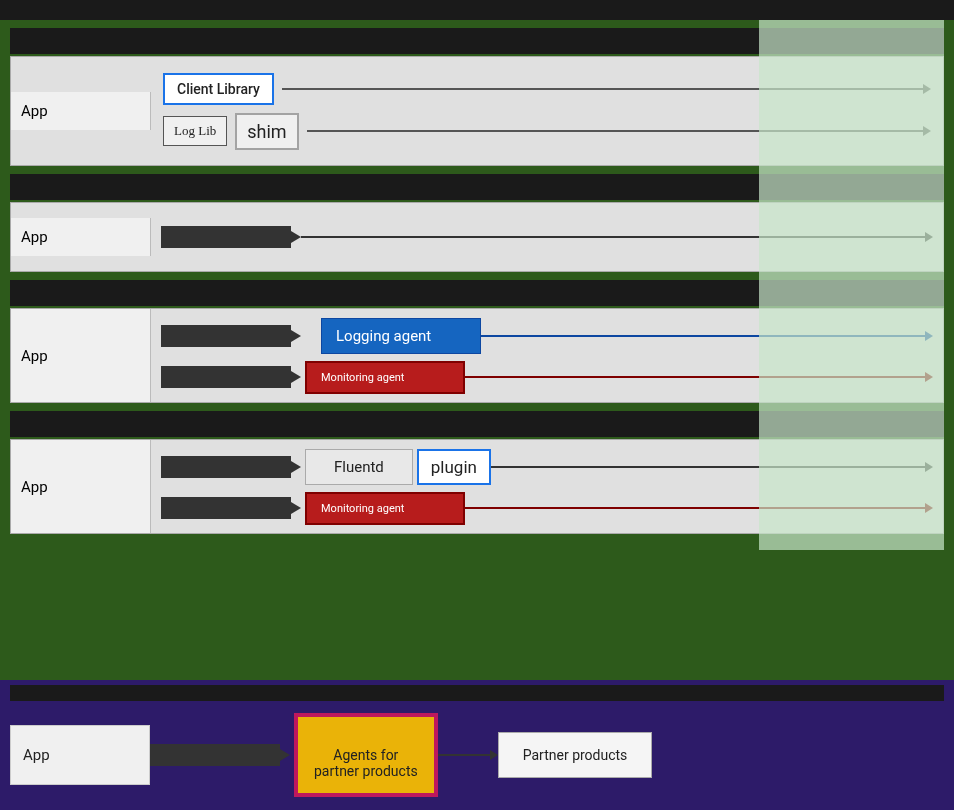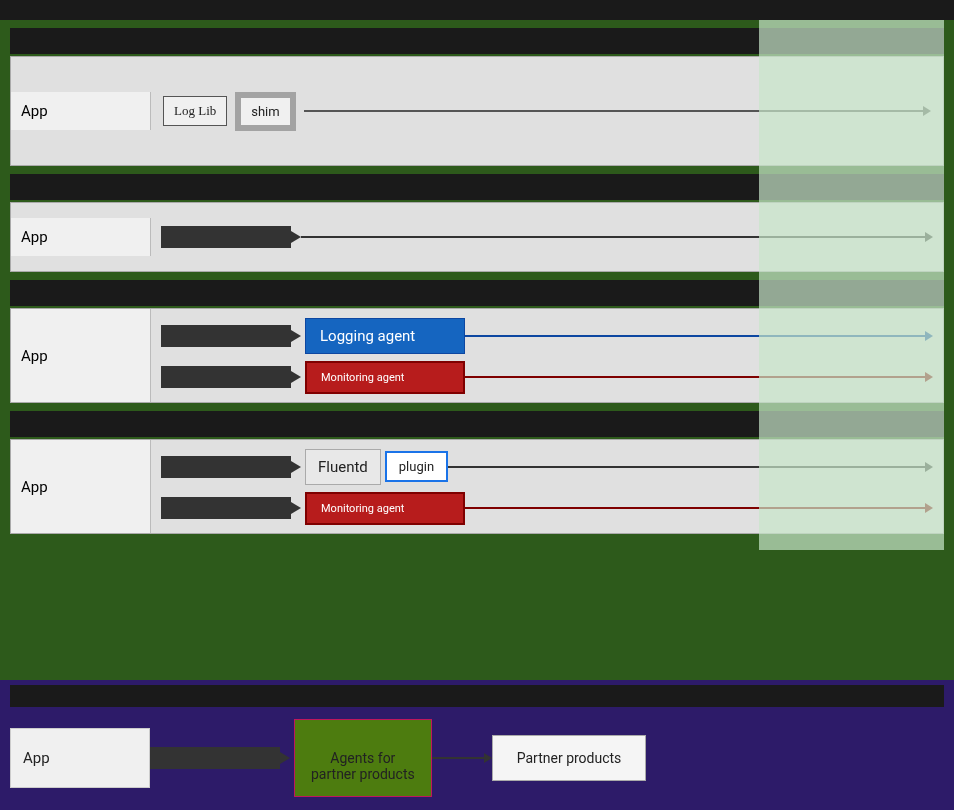--- a/index.html
+++ b/index.html
@@ -62,24 +62,24 @@
       border: 1px solid #555;
       background: #f0f0f0;
       padding: 6px 10px;
       font-size: 13px;
       color: #222;
       text-align: center;
       font-family: Liberation Serif, serif;
     }
 
     .shim-box {
-      border: 6px solid #a3a3a3;
+      border: 2px solid #a3a3a3;
       background: #f0f0f0;
       padding: 6px 10px;
-      font-size: 13px;
+      font-size: 18px;
       color: #222;
     }
 
     
     .ops-agent-box {
       background: #81c784;
       border: 1px solid #4caf50;
       padding: 8px 16px;
       font-size: 15px;
       color: #222;
@@ -102,31 +102,31 @@
       padding: 8px 14px;
       font-size: 11px;
       color: white;
       white-space: nowrap;
       min-width: 160px;
     }
 
     .fluentd-box {
       background: #e8e8e8;
       border: 1px solid #aaa;
-      padding: 8px 12px;
+      padding: 8px 28px;
       font-size: 15px;
       color: #222;
       white-space: nowrap;
     }
 
     .plugin-box {
       border: 2px solid #1a73e8;
       background: white;
       padding: 6px 12px;
-      font-size: 13px;
+      font-size: 17px;
       color: #222;
       margin-left: 4px;
     }
 
     
     .row1 {
       margin-top: 8px;
     }
 
     
@@ -208,20 +208,29 @@
       <div class="section-label-bar">
         <span class="section-label-text"></span>
       </div>
       <div class="content-row" style="min-height:110px; align-items:center;">
         <div class="app-cell">
           <span>App</span>
         </div>
 
         <div style="display:flex; flex-direction:column; padding:10px 12px; gap:8px; flex:1;">
 
+          <div style="display:flex; align-items:center; gap:8px;">
+            <div class="client-lib-box">
+              <span>Client Library</span>
+            </div>
+            <div style="display:flex; align-items:center; flex:1;">
+              <div style="height:2px; background:#555; flex:1;"></div>
+              <div style="width:0;height:0;border-top:5px solid transparent;border-bottom:5px solid transparent;border-left:8px solid #555;"></div>
+            </div>
+          </div>
 
           <div style="display:flex; align-items:center; gap:8px;">
             <div class="log-lib-box">
               <span>Log Lib</span>
             </div>
             <div class="shim-box">
               <span>shim</span>
             </div>
             <div style="display:flex; align-items:center; flex:1;">
               <div style="height:2px; background:#555; flex:1;"></div>
@@ -257,21 +266,21 @@
       </div>
       <div class="content-row" style="min-height:95px; align-items:stretch;">
         <div class="app-cell">
           <span>App</span>
         </div>
         <div style="display:flex; flex-direction:column; justify-content:space-around; flex:1; padding:8px 10px; gap:6px;">
 
           <div style="display:flex; align-items:center;">
             <div style="height:22px; background:#333; width:130px;"></div>
             <div style="width:0;height:0;border-top:6px solid transparent;border-bottom:6px solid transparent;border-left:10px solid #333;"></div>
-            <div class="logging-agent-box" style="margin-left:4px;">
+            <div class="logging-agent-box" style="margin-left:20px;">
               <span>Logging agent</span>
             </div>
             <div style="display:flex; align-items:center; flex:1;">
               <div style="height:2px; background:#0d47a1; flex:1;"></div>
               <div style="width:0;height:0;border-top:5px solid transparent;border-bottom:5px solid transparent;border-left:8px solid #0d47a1;"></div>
             </div>
           </div>
 
           <div style="display:flex; align-items:center;">
             <div style="height:22px; background:#333; width:130px;"></div>
@@ -336,21 +345,21 @@
     </div>
     <div class="partner-content">
 
       <div style="background:#f0f0f0; border:1px solid #ccc; width:140px; min-height:60px; display:flex; align-items:center; padding:10px 12px; font-size:15px; color:#222;">
         <span>App</span>
       </div>
 
       <div style="height:22px; background:#333; width:130px;"></div>
       <div style="width:0;height:0;border-top:6px solid transparent;border-bottom:6px solid transparent;border-left:10px solid #333;"></div>
 
-      <div style="background:#4d7c0f; border:1px solid #be185d; padding:14px 16px; font-size:14px; color:#222; text-align:center; min-width:130px; margin-left:4px; white-space:pre-line;">
+      <div style="background:#eab308; border:4px solid #be185d; padding:14px 16px; font-size:14px; color:#222; text-align:center; min-width:130px; margin-left:4px; white-space:pre-line;">
         <span>Agents for
 partner products</span>
       </div>
 
       <div style="display:flex; align-items:center; width:60px;">
         <div style="height:2px; background:#333; flex:1;"></div>
         <div style="width:0;height:0;border-top:5px solid transparent;border-bottom:5px solid transparent;border-left:8px solid #333;"></div>
       </div>
 
       <div style="background:#f5f5f5; border:1px solid #aaa; padding:14px 24px; font-size:14px; color:#222; white-space:nowrap; min-width:140px;">

